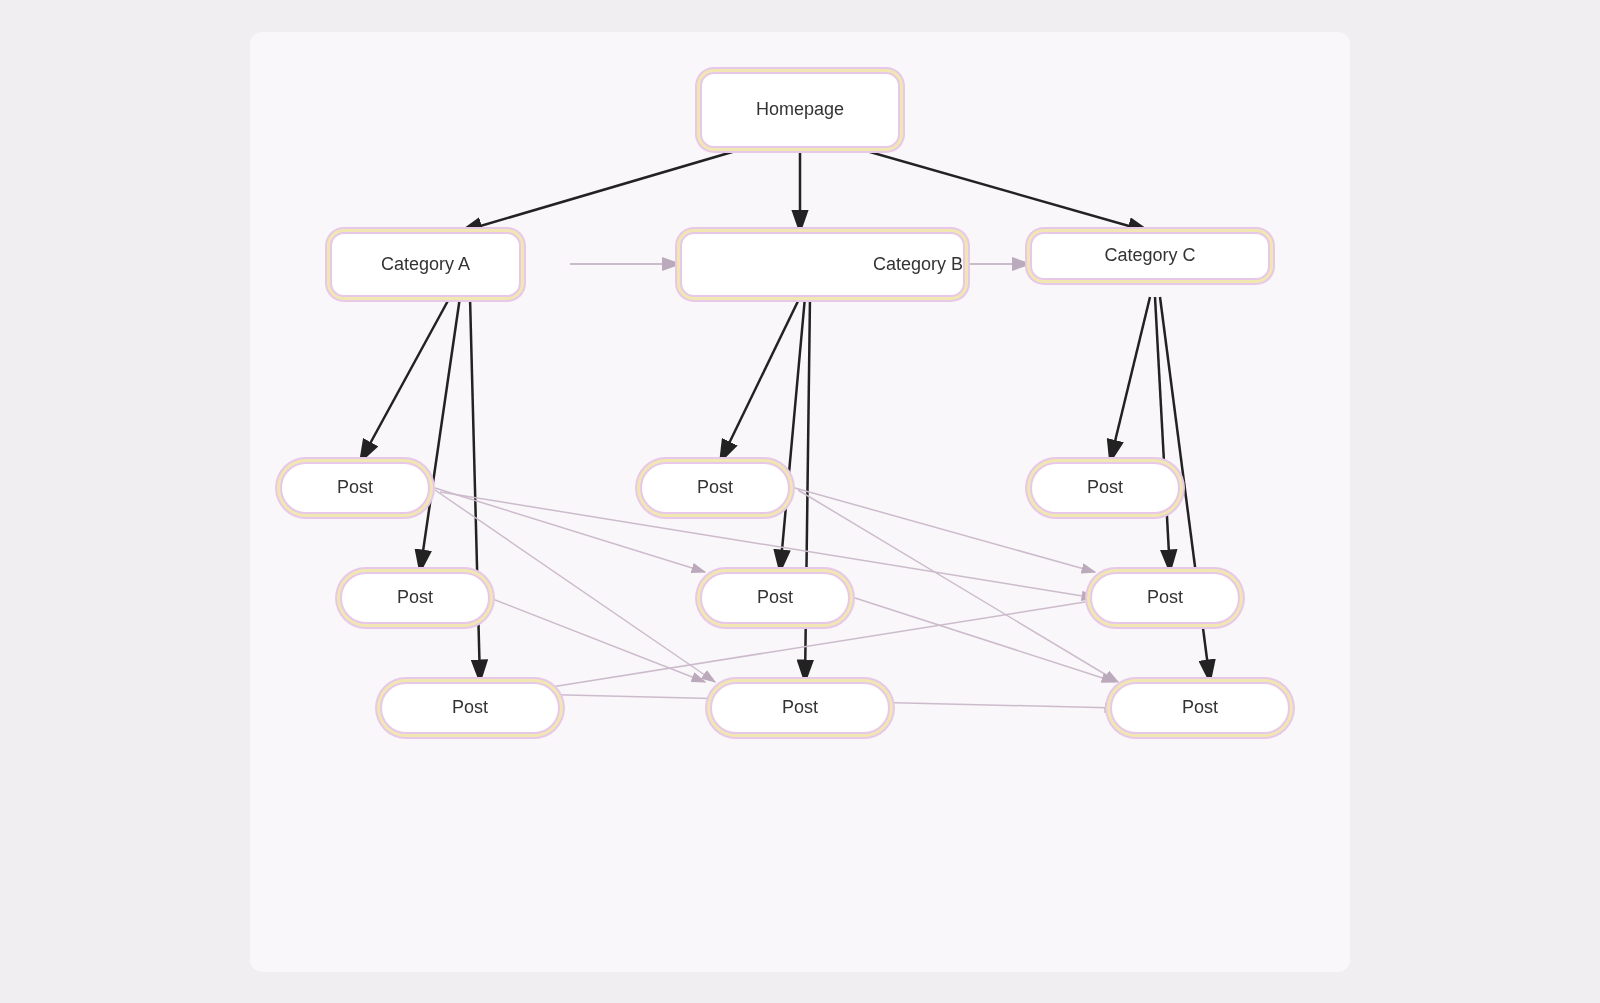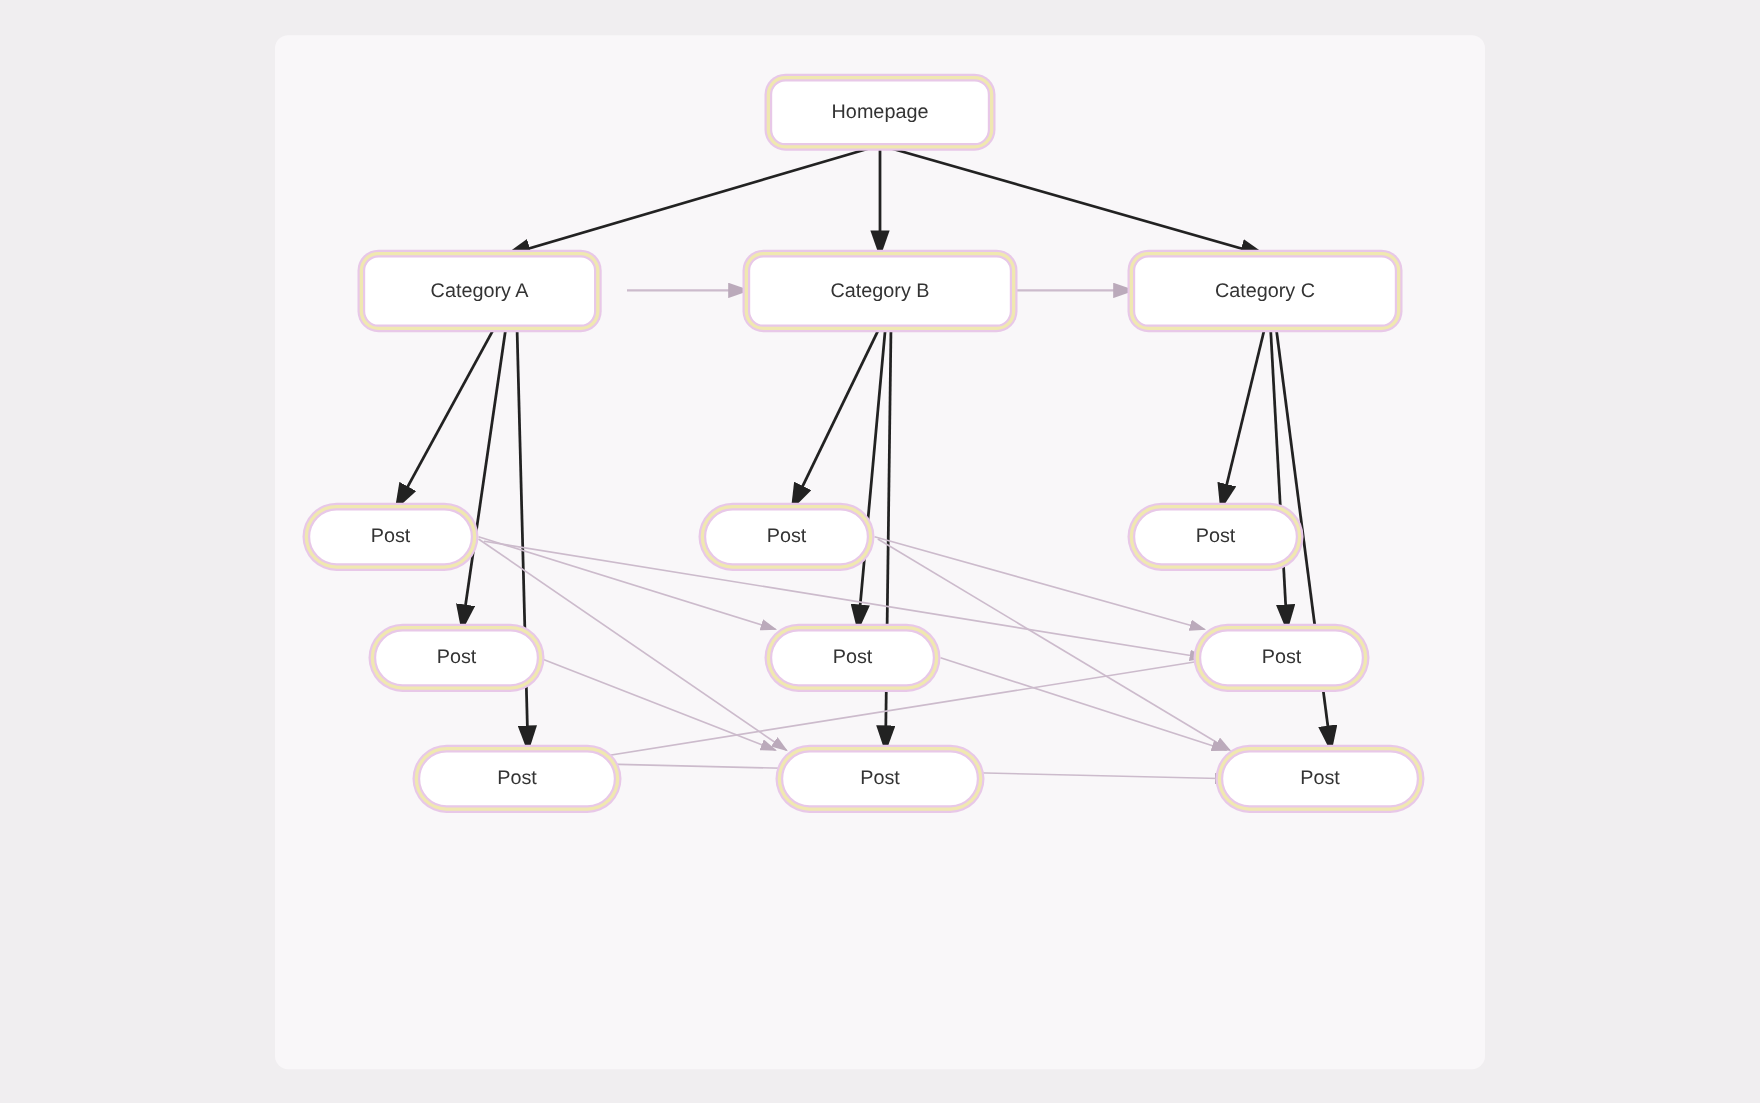--- a/index.html
+++ b/index.html
@@ -51,42 +51,43 @@
 
     .node-pill {
       border-radius: 40px;
       border: 2px solid #e8c8e8;
       box-shadow: 0 0 0 3px #f0e8b0, 0 0 0 5px #e8c8e8;
       text-align: right;
     }
 
     .node-homepage {
       width: 200px;
-      height: 60px;
+      height: 76px;
       left: 450px;
       top: 40px;
     }
 
     .node-cat-a {
-      width: 212px;
+      width: 191px;
       height: 65px;
       left: 80px;
       top: 200px;
     }
 
     .node-cat-b {
-      width: 240px;
+      width: 285px;
       height: 65px;
       left: 430px;
       top: 200px;
+      justify-content: flex-end;
     }
 
     .node-cat-c {
       width: 240px;
-      height: 65px;
+      height: 48px;
       left: 780px;
       top: 200px;
     }
 
     
     .node-a1 { width: 150px; height: 52px; left: 30px; top: 430px; }
     .node-a2 { width: 150px; height: 52px; left: 90px; top: 540px; }
     .node-a3 { width: 180px; height: 52px; left: 130px; top: 650px; }
 
     

